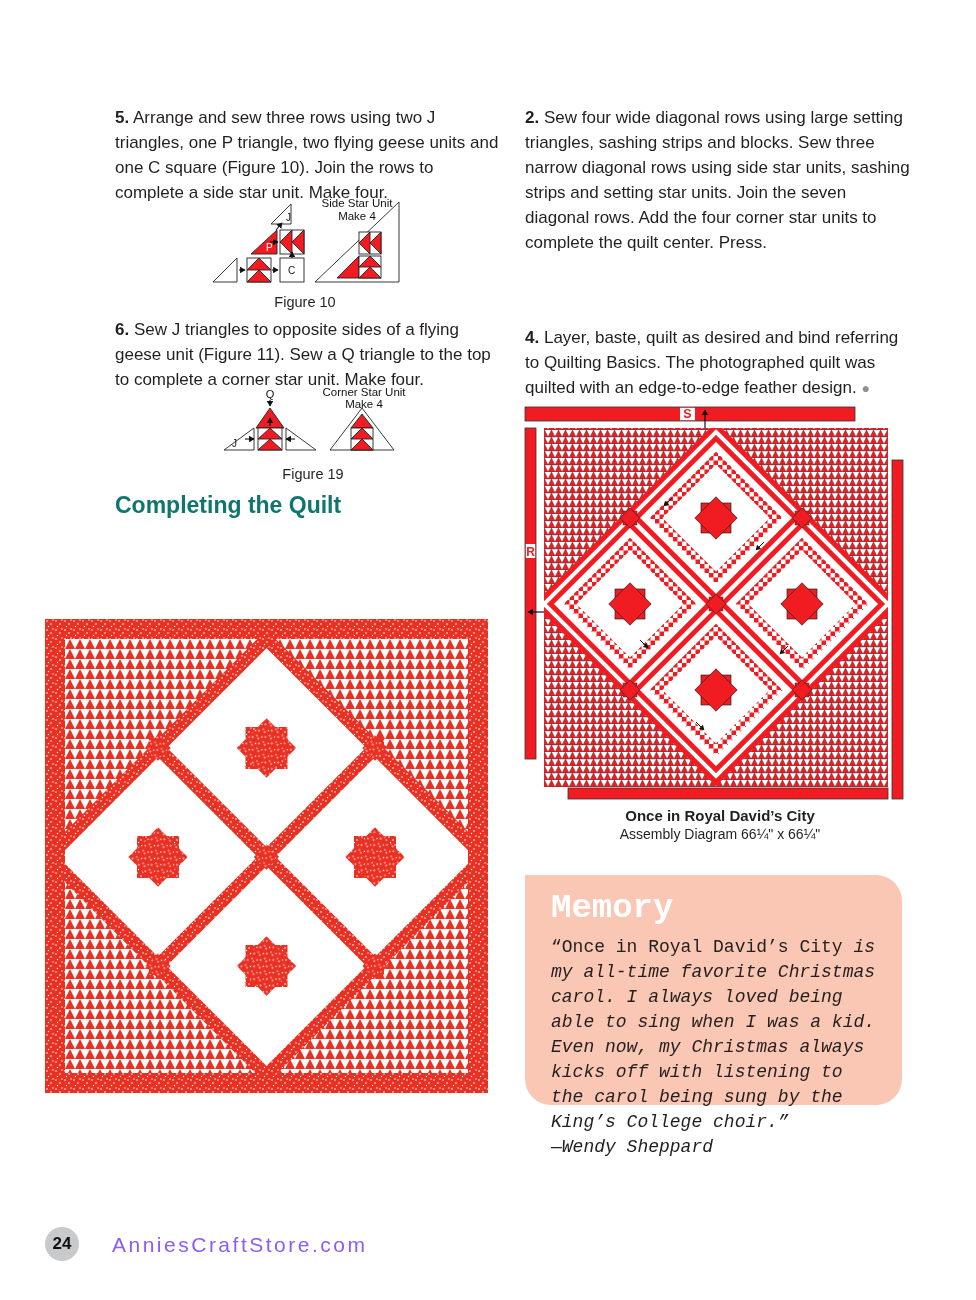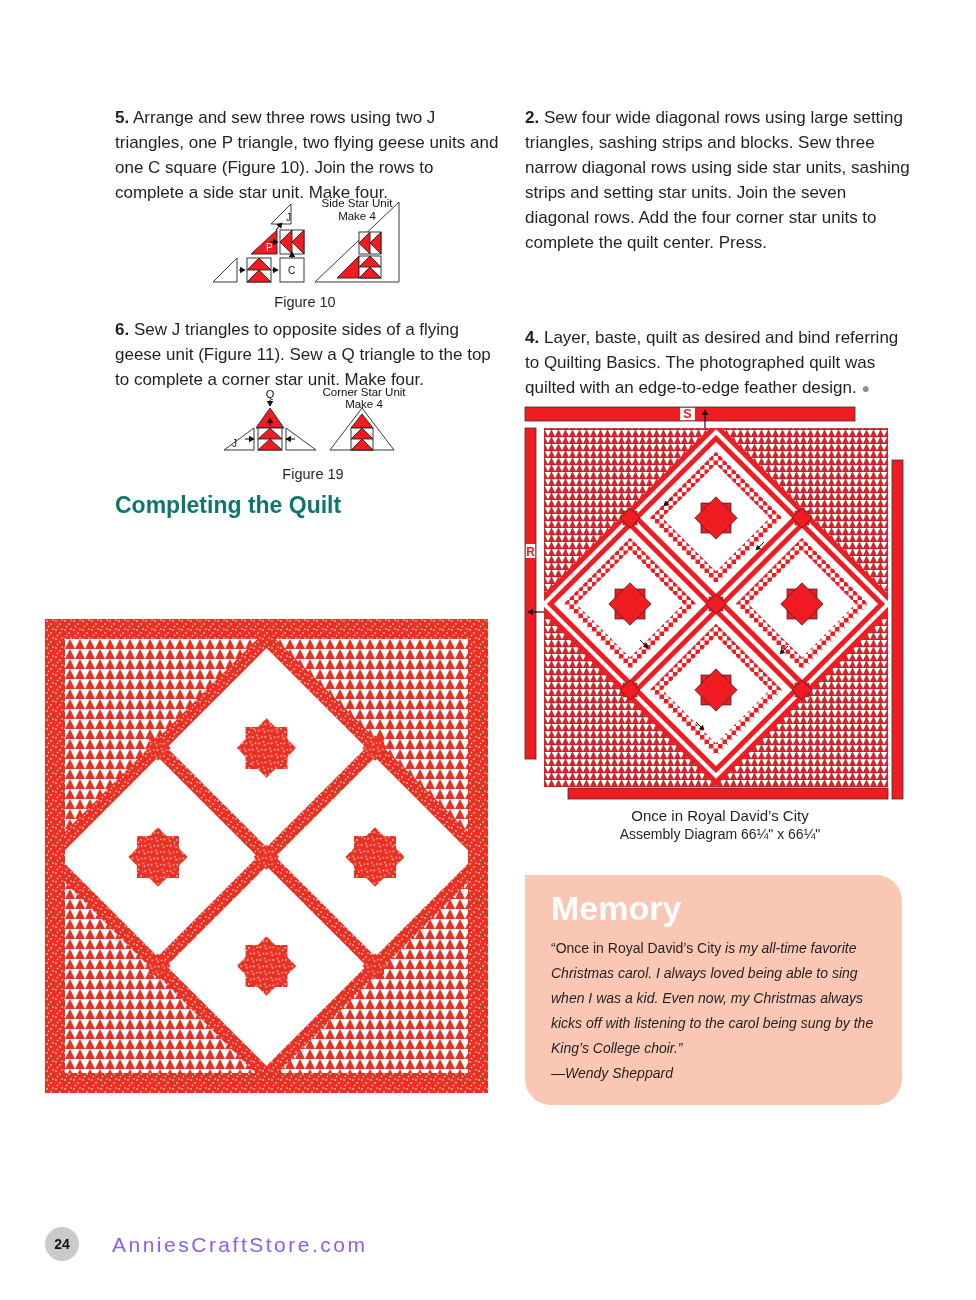--- a/index.html
+++ b/index.html
@@ -5,32 +5,32 @@
   html,body{margin:0;padding:0;background:#fff;}
   .page{position:relative;width:944px;height:1300px;background:#ffffff;
         font-family:"Liberation Sans","DejaVu Sans",sans-serif;color:#231f20;overflow:hidden;}
   .step{position:absolute;width:388px;font-size:17px;line-height:25px;}
   .step b{font-weight:bold;}
   .end-dot{color:#8f9194;font-size:14px;}
   .section-heading{position:absolute;font-size:23px;font-weight:bold;color:#0f766e;}
   .figure-block{position:absolute;text-align:center;}
   .figure-caption{font-weight:normal;font-size:14.5px;margin-top:2px;text-align:center;}
   .assembly-caption{position:absolute;text-align:center;line-height:19px;}
-  .assembly-caption .t{font-weight:normal;font-size:15px;}
+  .assembly-caption .t{font-weight:bold;font-size:15px;}
   .assembly-caption .s{font-size:14px;}
   .memory-box{position:absolute;left:525px;top:875px;width:377px;height:230px;
               background:#fac7b4;border-radius:0 26px 26px 26px;box-sizing:border-box;
-              padding:12px 26px 0 26px;}
+              padding:12px 26px 0 26px;font-family:Liberation Mono, monospace;}
   .memory-title{font-size:34px;font-weight:bold;color:#ffffff;margin:2px 0 8px 0;}
-  .memory-quote{font-size:14px;line-height:25px;font-style:italic;margin:0;}
+  .memory-quote{font-size:18px;line-height:25px;font-style:italic;margin:0;}
   .memory-quote .roman{font-style:normal;}
-  .memory-attr{font-size:14px;line-height:25px;font-style:italic;margin:0;}
+  .memory-attr{font-size:18px;line-height:25px;font-style:italic;margin:0;}
   .footer-circle{position:absolute;left:45px;top:1227px;width:34px;height:34px;border-radius:50%;
                  background:#c9cacc;display:flex;align-items:center;justify-content:center;
-                 font-weight:bold;font-size:14px;color:#111;}
+                 font-weight:bold;font-size:17px;color:#111;}
   .footer-site{position:absolute;left:112px;top:1233px;font-size:21px;color:#8b5cf6;letter-spacing:2.5px;}
   svg text{font-family:"Liberation Sans","DejaVu Sans",sans-serif;}
 </style>
 </head>
 <body>
 
 <div class="page">
 
   <p class="step" style="left:115px;top:88px;"><b>5.</b> <span>Arrange and sew three rows using two J triangles, one P triangle, two flying geese units and one C square (Figure 10). Join the rows to complete a side star unit. Make four.</span></p>
 

